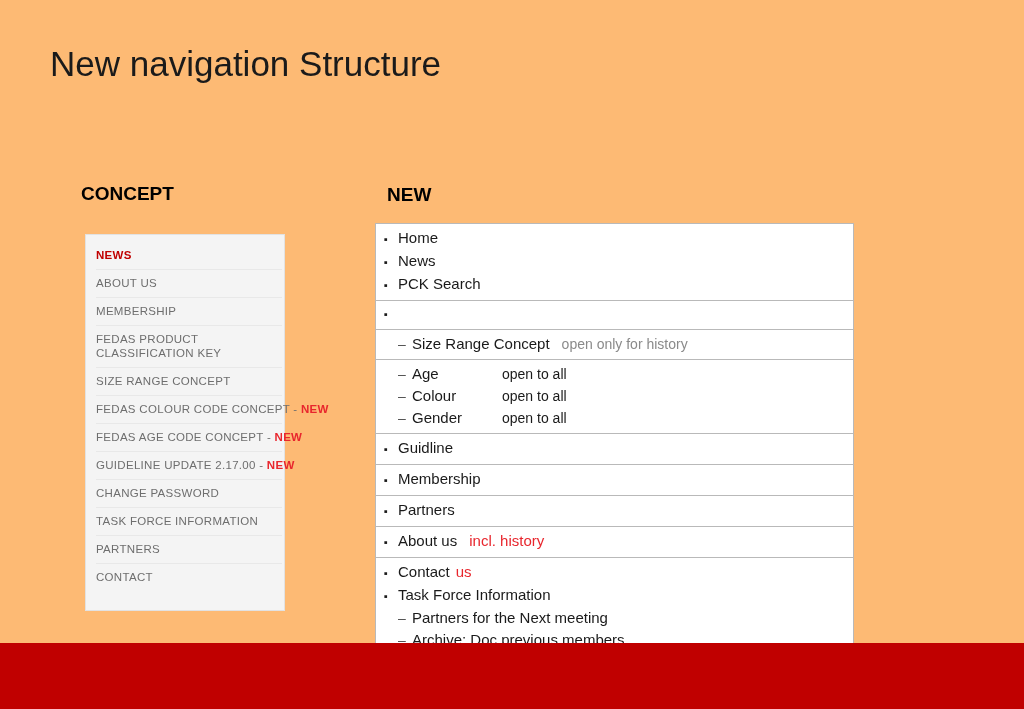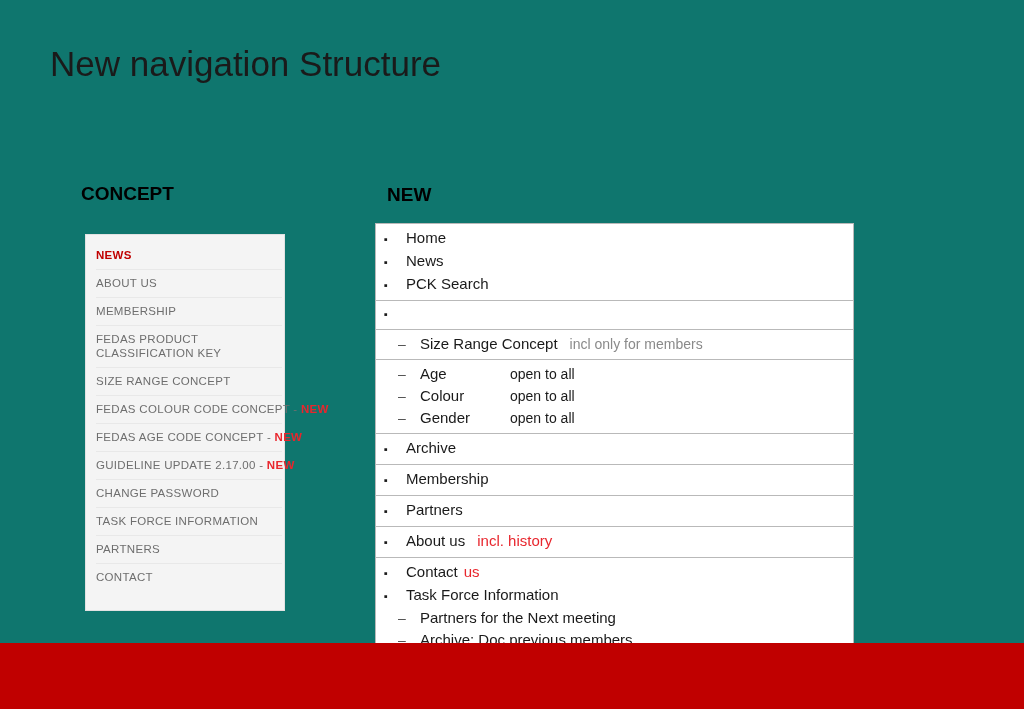--- a/index.html
+++ b/index.html
@@ -13,21 +13,21 @@
     position: relative;
     font-family: "Liberation Sans", sans-serif;
     overflow: hidden;
   }
 
   .slide {
     position: absolute;
     left: 0; top: 0;
     width: 1024px;
     height: 709px;
-    background: #0f766e;
+    background: #fdba74;
   }
 
   .slide-title {
     position: absolute;
     left: 50px;
     top: 44px;
     font-size: 35px;
     color: #1a1a1a;
     font-weight: normal;
     letter-spacing: 0px;
@@ -107,21 +107,21 @@
   .dash {
     display: inline-block;
     width: 14px;
     flex: 0 0 14px;
     font-size: 14px;
     color: #555;
     line-height: 19px;
   }
   .indent1 { padding-left: 8px; }
   .indent2 { padding-left: 22px; }
-  .lbl { white-space: nowrap; margin-left: 8px; }
+  .lbl { white-space: nowrap; }
   .note {
     color: #8a8a8a;
     font-size: 14px;
     margin-left: 12px;
     white-space: nowrap;
   }
   .note-tight {
     color: #1a1a1a;
     font-size: 14px;
     margin-left: 28px;
@@ -184,21 +184,21 @@
       </div>
       <div class="nt-row">
         <div class="nt-line indent1">
           <span class="bullet">▪</span>
         </div>
       </div>
       <div class="nt-row">
         <div class="nt-line indent2">
           <span class="dash">–</span>
           <span class="lbl">Size Range Concept</span>
-          <span class="note">incl only for members</span>
+          <span class="note">open only for history</span>
         </div>
       </div>
       <div class="nt-row">
         <div class="nt-line indent2">
           <span class="dash">–</span>
           <span class="lbl w-age">Age</span>
           <span class="note-tight">open to all</span>
         </div>
         <div class="nt-line indent2">
           <span class="dash">–</span>
@@ -207,21 +207,21 @@
         </div>
         <div class="nt-line indent2">
           <span class="dash">–</span>
           <span class="lbl w-age">Gender</span>
           <span class="note-tight">open to all</span>
         </div>
       </div>
       <div class="nt-row">
         <div class="nt-line indent1">
           <span class="bullet">▪</span>
-          <span class="lbl">Archive</span>
+          <span class="lbl">Guidline</span>
         </div>
       </div>
       <div class="nt-row">
         <div class="nt-line indent1">
           <span class="bullet">▪</span>
           <span class="lbl">Membership</span>
         </div>
       </div>
       <div class="nt-row">
         <div class="nt-line indent1">

